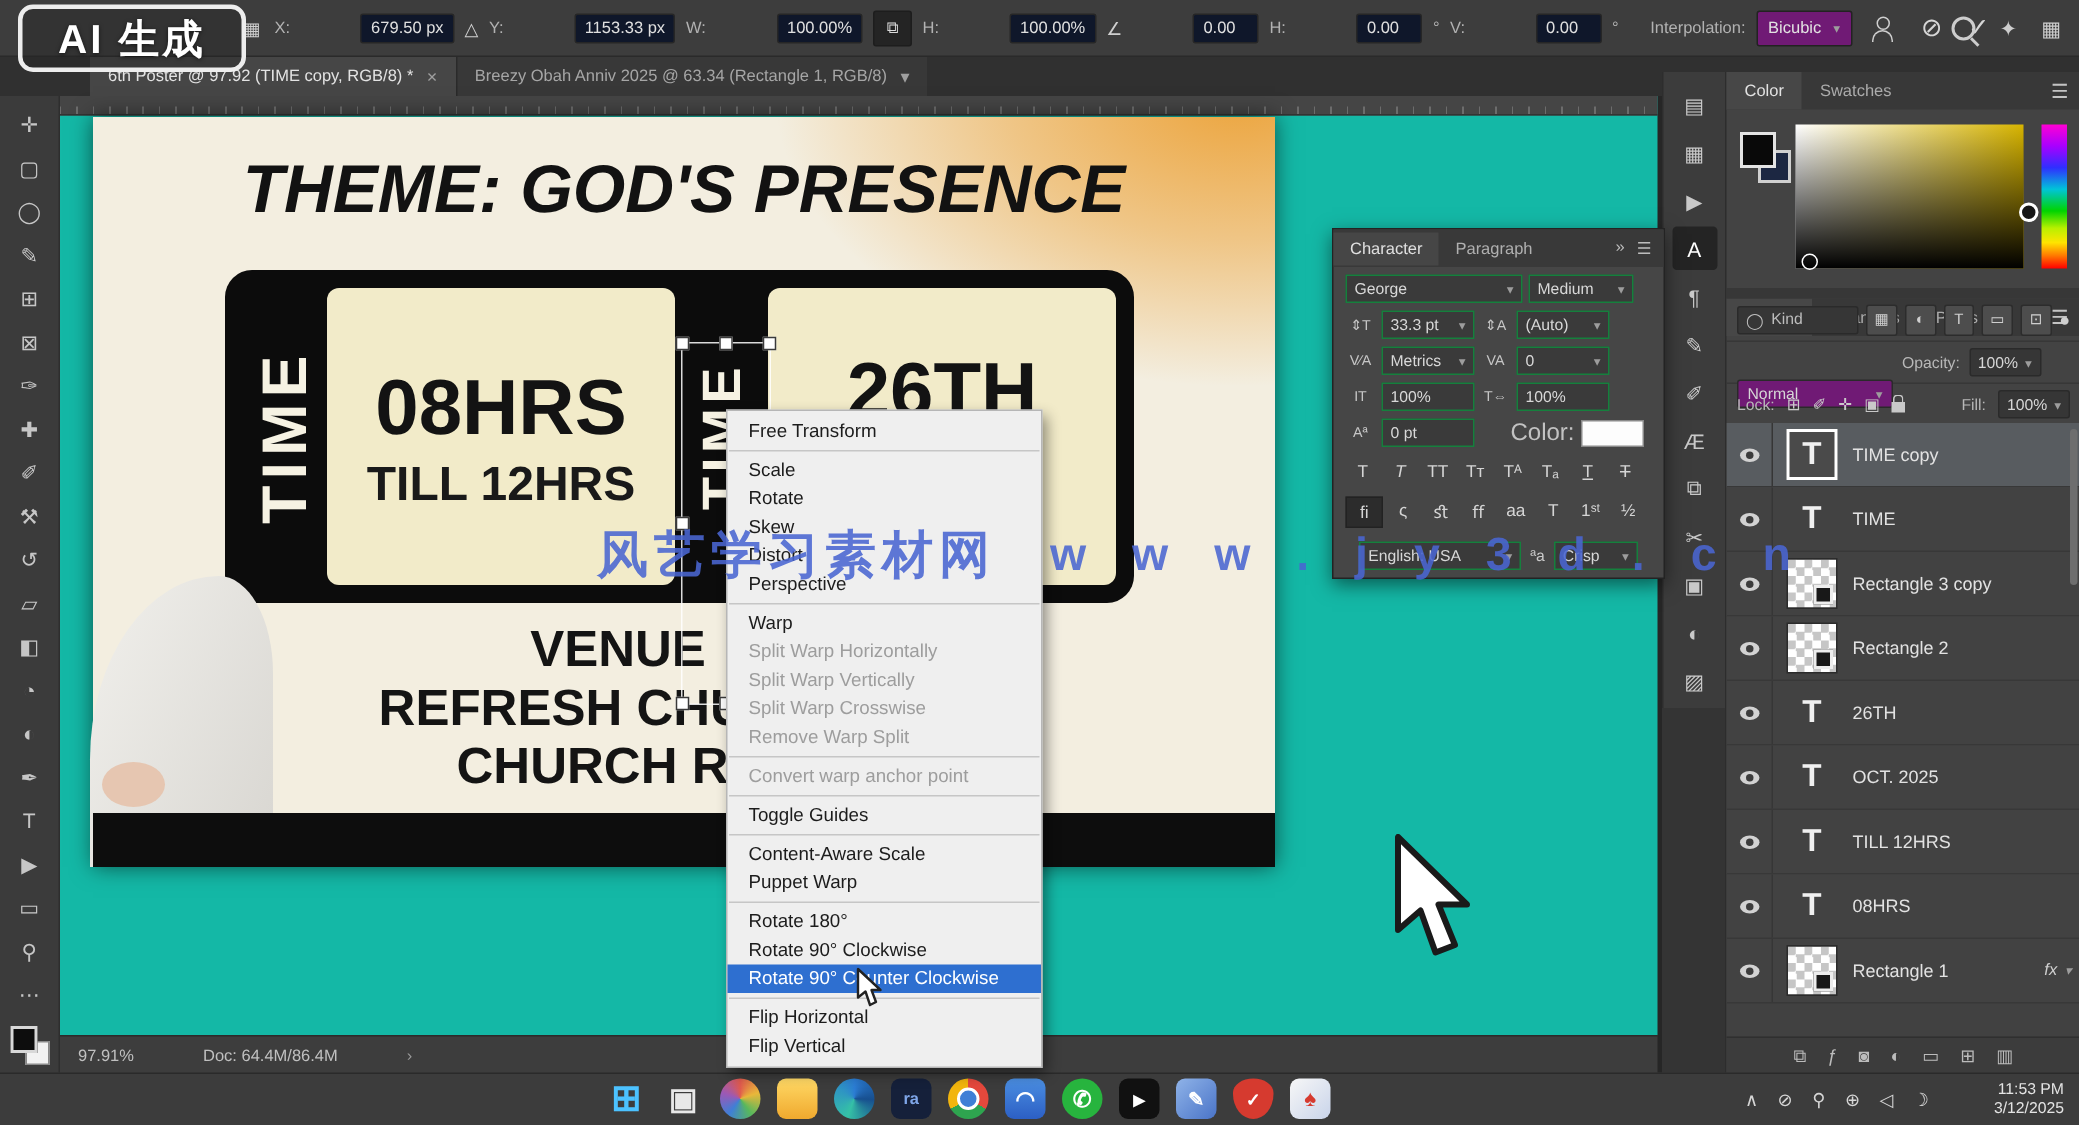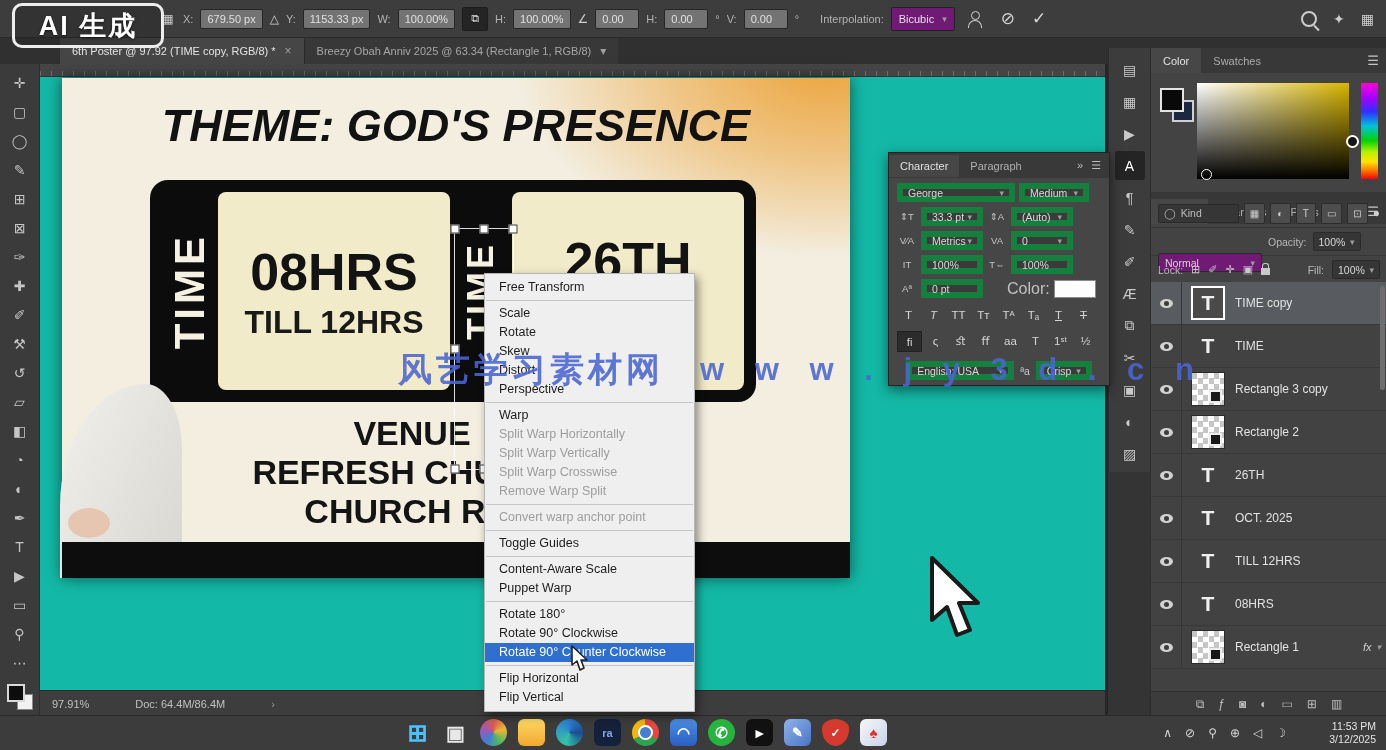--- a/index.html
+++ b/index.html
@@ -3,22 +3,22 @@
 <meta charset="utf-8">
 <style>
   html,body{margin:0;padding:0;background:#111;}
   .screen{position:relative;width:1386px;height:750px;background:#262626;overflow:hidden;
           font-family:"Liberation Sans",sans-serif;-webkit-font-smoothing:antialiased;}
   
   .obar{position:absolute;left:0;top:0;width:100%;height:38px;background:#3d3d3d;border-bottom:1px solid #2a2a2a;
         display:flex;align-items:center;gap:7px;padding-left:160px;box-sizing:border-box;color:#c9c9c9;font-size:11px;}
   .refgrid{width:16px;height:16px;display:flex;align-items:center;justify-content:center;color:#cfcfcf;font-size:12px;}
   .lbl{color:#b2b2b2;}
-  .fld{background:#737373;border:1px solid #262626;border-radius:2px;height:20px;display:flex;align-items:center;
-       padding:0 6px;color:#e0e0e0;min-width:52px;box-sizing:border-box;}
+  .fld{background:#0f172a;border:1px solid #262626;border-radius:2px;height:20px;display:flex;align-items:center;
+       padding:0 6px;color:#e0e0e0;min-width:52px;box-sizing:border-box;margin-left:40px;}
   .fld.sm{min-width:44px;}
   .tic{font-size:12px;color:#cfcfcf;}
   .linkbox{background:#242424;border:1px solid #1d1d1d;border-radius:2px;width:24px;height:22px;display:flex;align-items:center;justify-content:center;color:#dadada;}
   .ddl{background:#701a75;border:1px solid #222;border-radius:2px;height:22px;display:flex;align-items:center;gap:8px;padding:0 7px;color:#e2e2e2;}
   .caret{color:#9d9d9d;font-size:9px;}
   .person-ic{width:18px;height:16px;position:relative;margin-left:4px;}
   .person-ic::before{content:"";position:absolute;left:5px;top:0;width:7px;height:7px;border:1.6px solid #cfcfcf;border-radius:50%;}
   .person-ic::after{content:"";position:absolute;left:2px;top:9px;width:12px;height:7px;border:1.6px solid #cfcfcf;border-bottom:none;border-radius:8px 8px 0 0;}
   .ob-act{font-size:17px;color:#d6d6d6;margin-left:10px;}
   .ob-right{position:absolute;right:12px;top:0;height:38px;display:flex;align-items:center;gap:16px;}
@@ -76,21 +76,21 @@
   .msep{height:1px;background:#c6c6c6;margin:3px 1px;}
   
   .cpanel{position:absolute;left:888px;top:152px;width:222px;height:234px;background:#464646;border:1px solid #232323;
           box-shadow:0 4px 12px rgba(0,0,0,.5);z-index:30;box-sizing:border-box;}
   .cp-tabs{height:25px;background:#393939;display:flex;align-items:center;font-size:11px;color:#b0b0b0;}
   .cp-tab{padding:5px 11px;}
   .cp-tab.active{background:#464646;color:#e0e0e0;}
   .cp-tabsp{margin-left:auto;margin-right:8px;color:#bdbdbd;display:flex;gap:8px;font-size:11px;}
   .cprow{display:flex;align-items:center;gap:4px;padding:0 8px;margin-top:5px;}
   .cic{color:#c6c6c6;font-size:9.5px;width:20px;text-align:center;flex:none;}
-  .cfld{background:#3a3a3a;border:6px solid #15803d;height:19px;font-size:10.5px;color:#d8d8d8;display:flex;align-items:center;
+  .cfld{background:#3a3a3a;border:1px solid #15803d;height:19px;font-size:10.5px;color:#d8d8d8;display:flex;align-items:center;
         justify-content:space-between;padding:0 5px;box-sizing:border-box;}
   .w118{width:118px;}.w70{width:70px;}.w62{width:62px;}.w56{width:56px;}
   .cswatch{width:40px;height:16px;background:#fdfdfd;border:1px solid #8a8a8a;}
   .fmtrow{display:flex;gap:2px;padding:0 8px;margin-top:7px;}
   .fbtn{width:23px;height:19px;display:flex;align-items:center;justify-content:center;color:#d5d5d5;font-size:11.5px;}
   .fbtn.it{font-style:italic;}
   .fbtn.un{text-decoration:underline;}
   .fbtn.st{text-decoration:line-through;}
   .fbtn.pressed{background:#2c2c2c;border:1px solid #222;}
   .cpbot{display:flex;align-items:center;gap:6px;padding:0 8px;margin-top:9px;font-size:10.5px;color:#c9c9c9;justify-content:center;}

